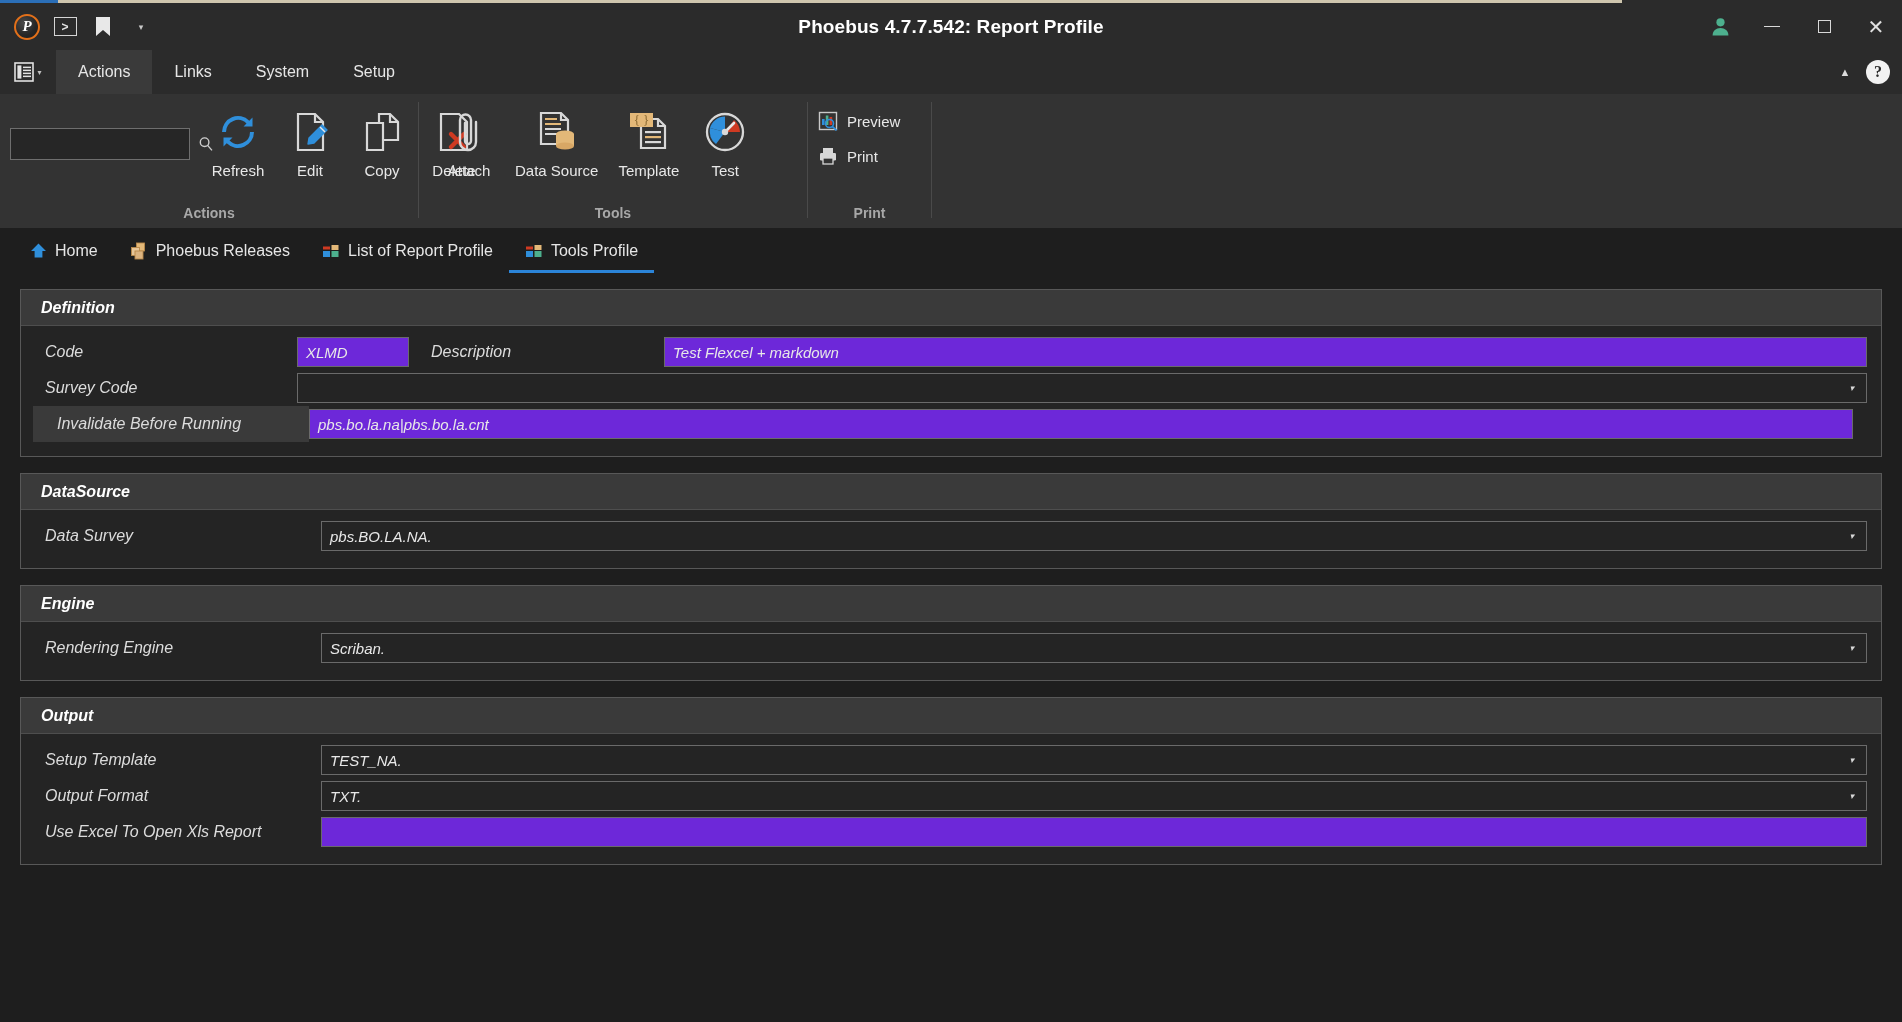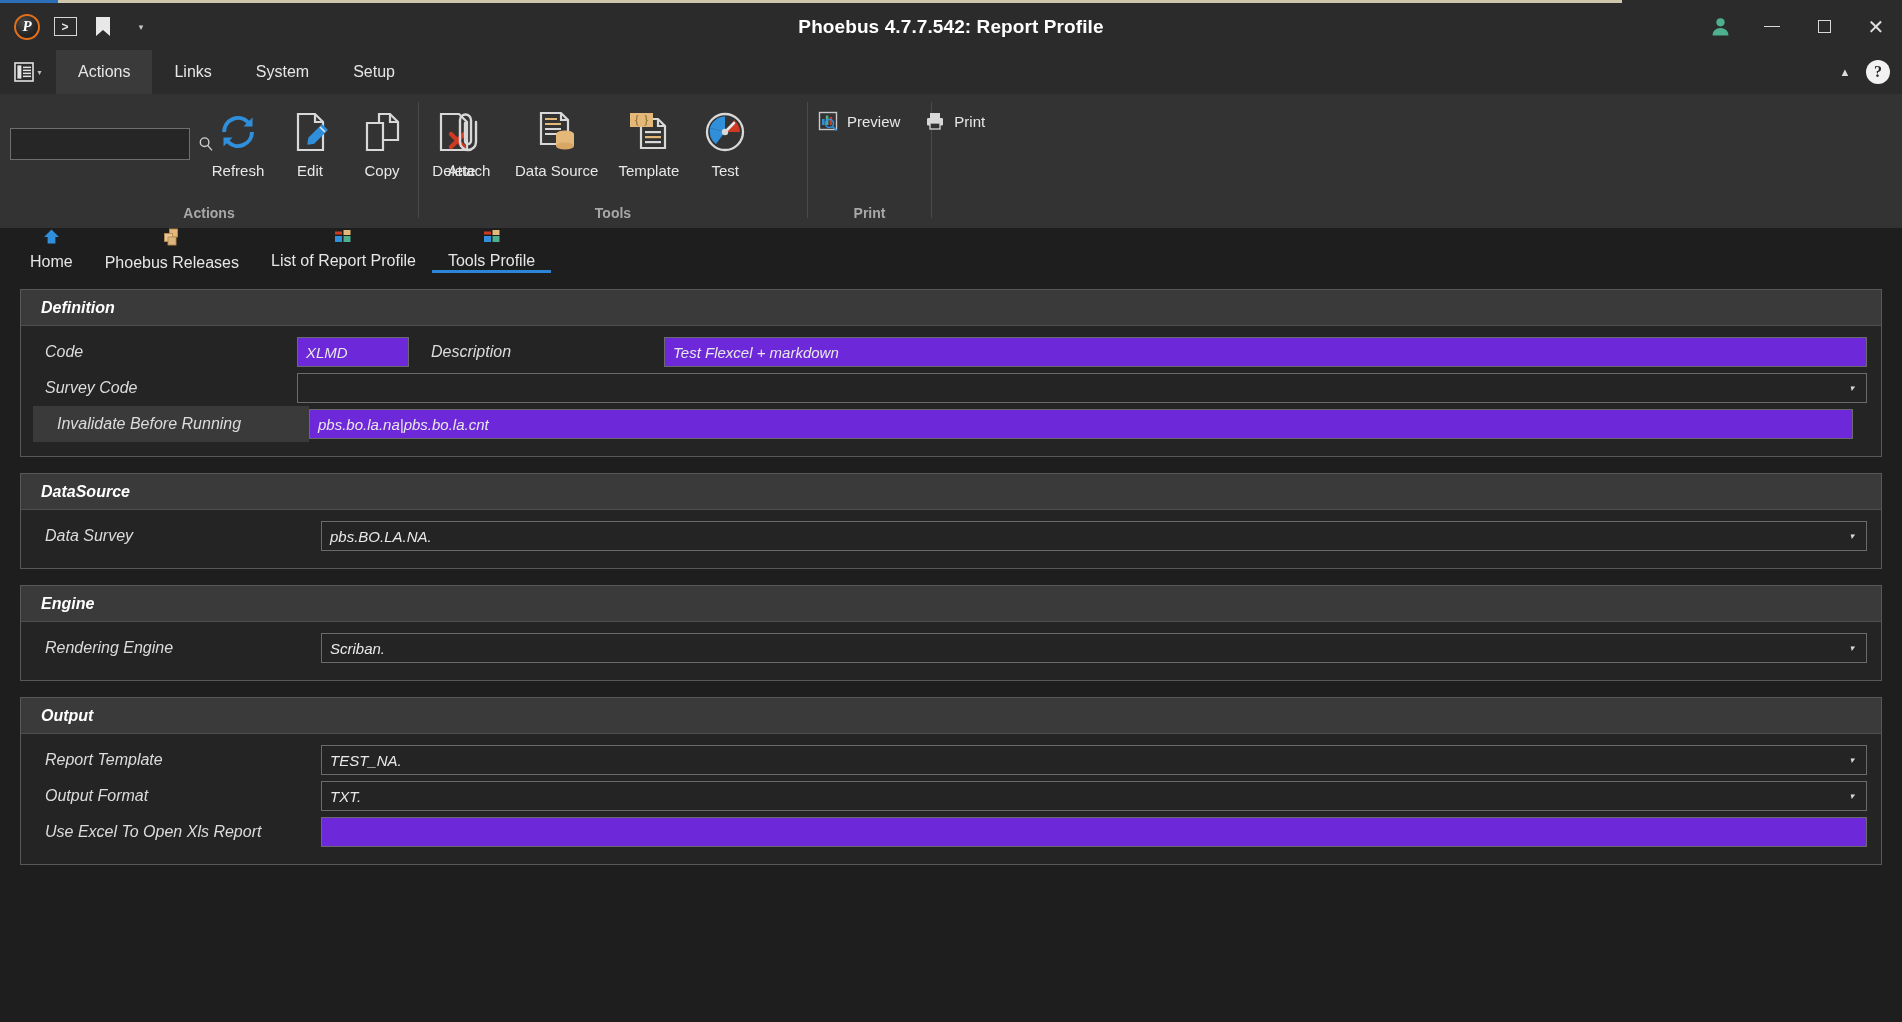--- a/index.html
+++ b/index.html
@@ -88,30 +88,30 @@
 
   .rbtn {
     width:auto; min-width:72px; padding:2px 10px 0 10px; display:flex; flex-direction:column;
     align-items:center; gap:6px; cursor:pointer; border-radius:2px;
   }
   .rbtn .glyph { height:48px; display:flex; align-items:center; justify-content:center; }
   .rbtn .lbl { font-size:15px; color:#e8e8e8; white-space:nowrap; }
 
   .rbtn-sm { display:flex; align-items:center; gap:9px; padding:5px 10px; cursor:pointer; border-radius:2px; }
   .rbtn-sm .lbl { font-size:15px; color:#e8e8e8; }
-  .print-col { display:flex; flex-direction:row; justify-content:flex-start; padding-top:12px; gap:5px;text-align:right; }
+  .print-col { display:flex; flex-direction:column; justify-content:flex-start; padding-top:12px; gap:5px;text-align:right; }
 
   
   .crumbbar {
     position:absolute; top:228px; left:0; width:1902px; height:45px;
     background:#1e1e1e; display:flex; align-items:stretch; padding-left:14px;
   }
   .crumb {
     display:flex; align-items:center; gap:8px; padding:0 16px; cursor:pointer;
-    font-size:16px; color:#e6e6e6; position:relative;flex-direction:column;
+    font-size:16px; color:#e6e6e6; position:relative;
   }
   .crumb.active::after {
     content:""; position:absolute; left:0; right:0; bottom:0; height:3px; background:#2b84d8;
   }
 
   
   .form-area { position:absolute; top:273px; left:0; width:1902px; bottom:0; background:#1e1e1e;font-style:italic; }
   .panel { margin:16px 20px 0 20px; border:1px solid #585858; background:#242424; }
   .panel-head {
     background:#3a3a3a; height:36px; display:flex; align-items:center; padding-left:20px;
@@ -486,21 +486,21 @@
         </div>
       </div>
     </div>
   </div>
 
   <div class="panel">
     <div class="panel-head">Output</div>
     <div class="panel-body">
 
       <div class="frow">
-        <div class="flabel w-std">Report Template</div>
+        <div class="flabel w-std">Setup Template</div>
         <div class="fcombo grow">
           <span>TEST_NA.</span>
           <span class="arr">▾</span>
         </div>
       </div>
 
       <div class="frow">
         <div class="flabel w-std">Output Format</div>
         <div class="fcombo grow">
           <span>TXT.</span>

